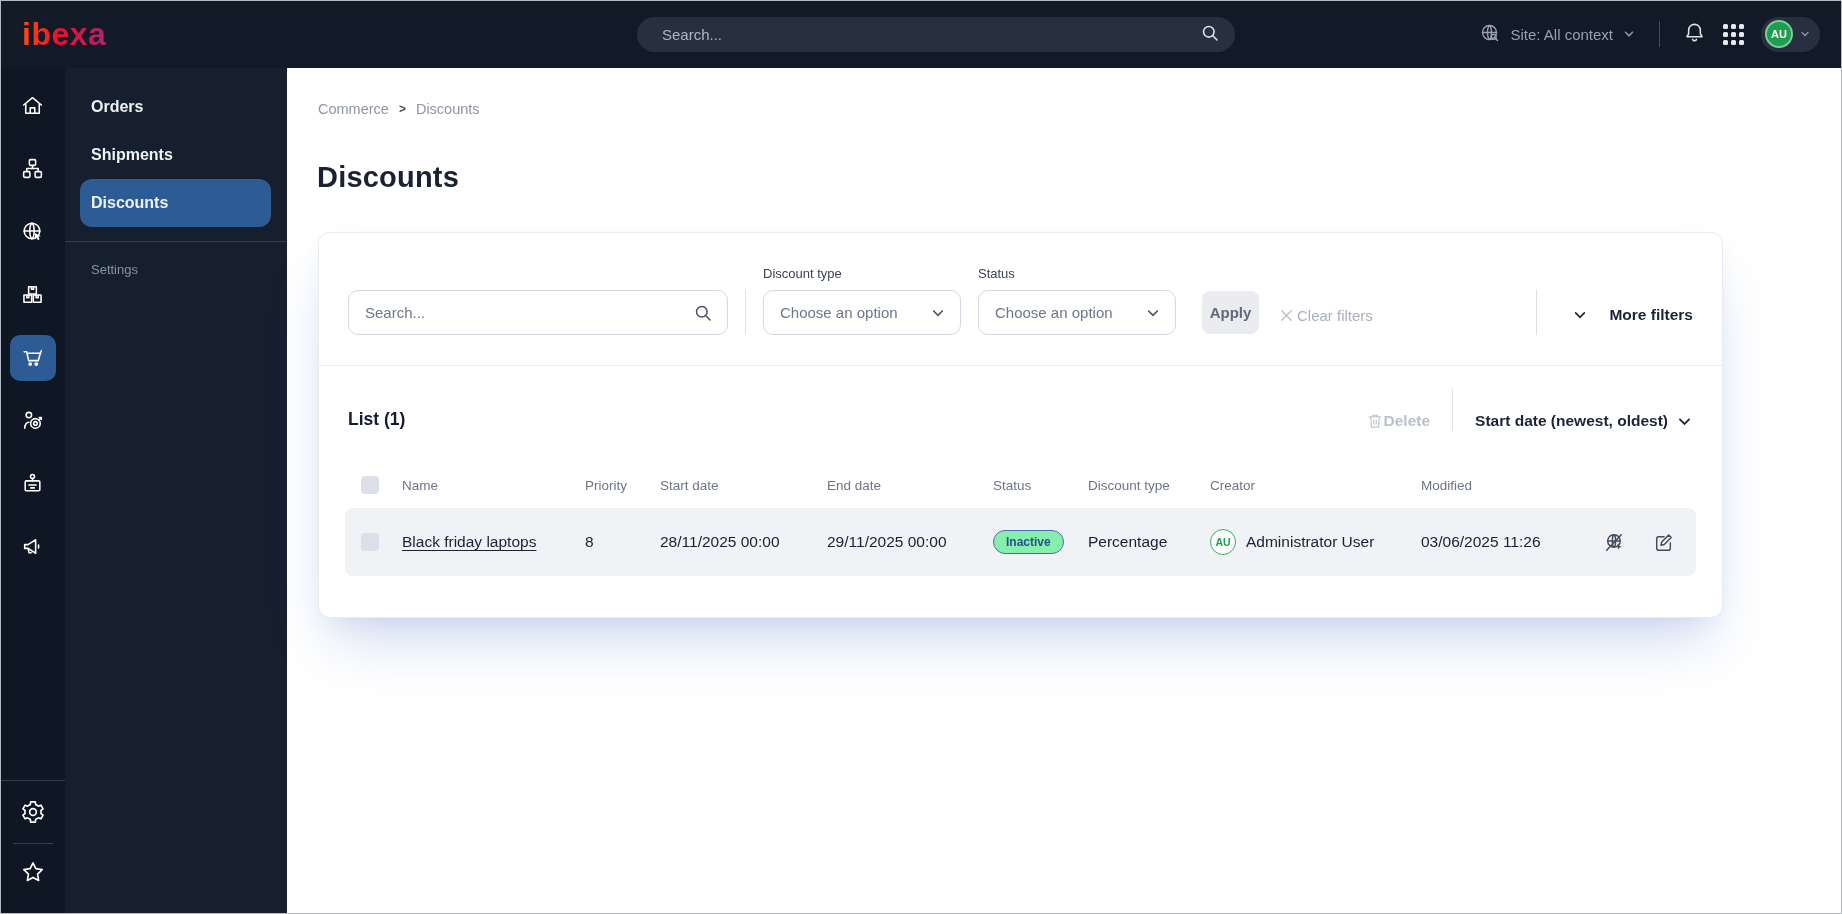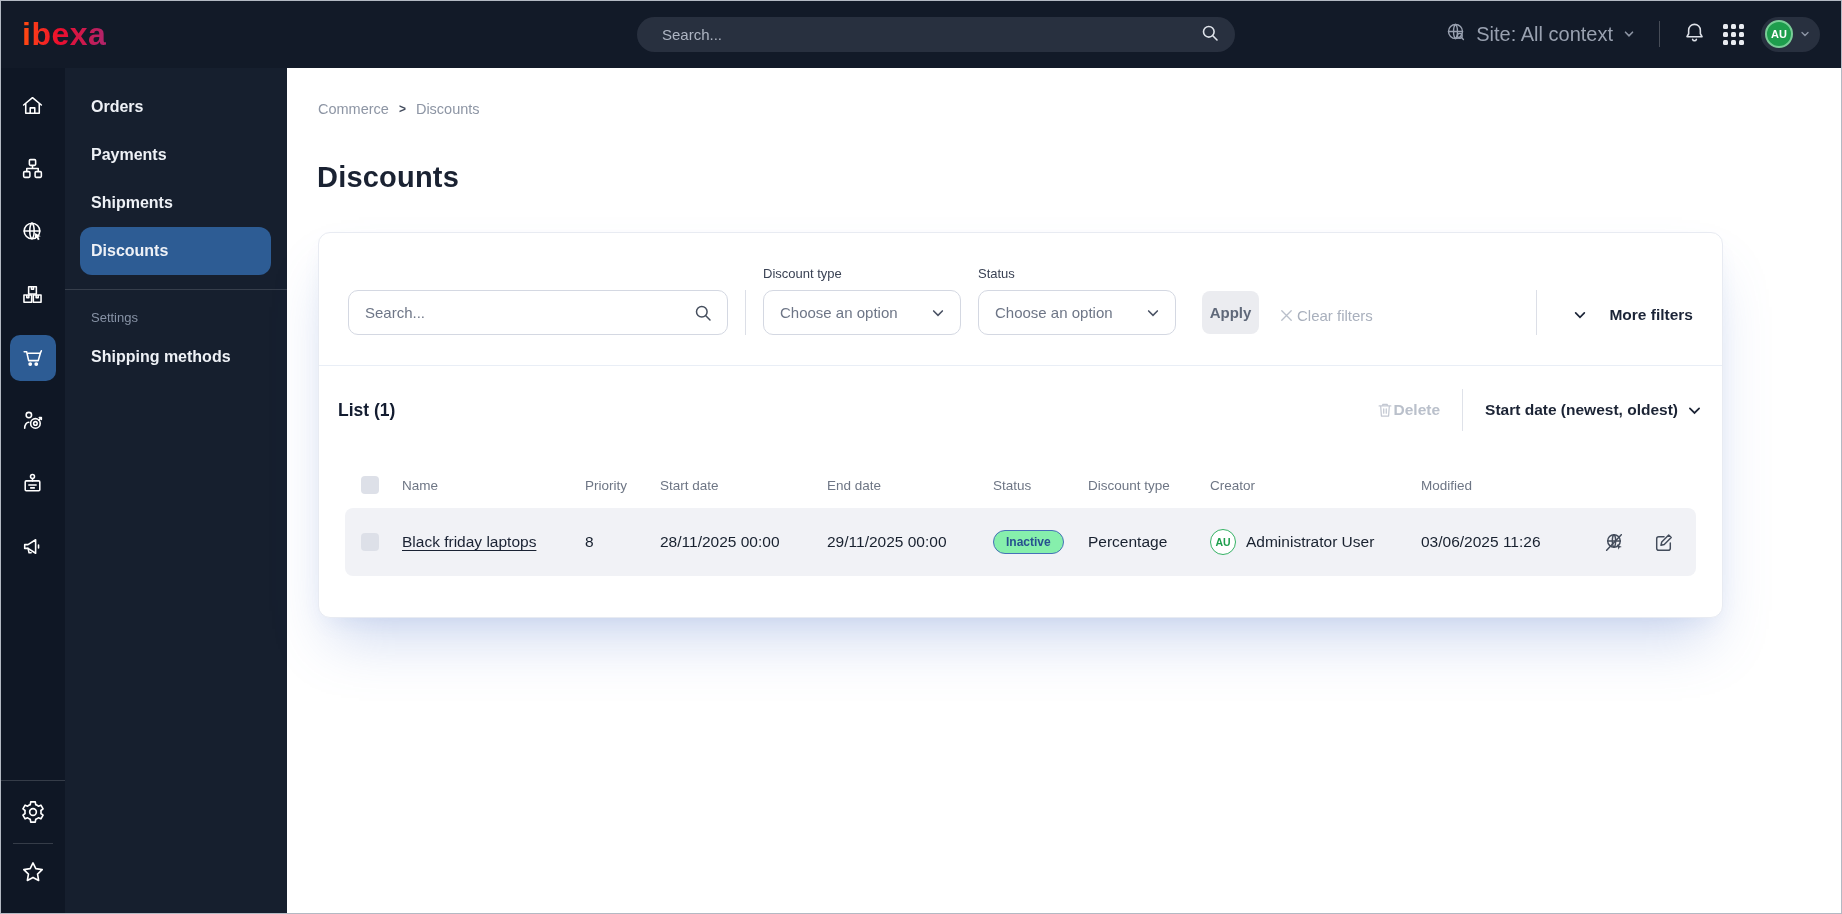--- a/index.html
+++ b/index.html
@@ -8,21 +8,21 @@
 
   
   .topbar { position:absolute; left:0; top:0; width:1842px; height:68px; background:#121a28; display:flex; align-items:center; padding:0 22px; z-index:5; }
   .logo { font-size:32px; font-weight:800; letter-spacing:.5px; line-height:1;
           background:linear-gradient(95deg,#ff4713 5%,#ec0e2e 45%,#b32367 95%);
           -webkit-background-clip:text; background-clip:text; color:transparent; }
   .top-search { position:absolute; left:637px; top:17px; width:598px; height:35px; background:#28303f; border-radius:18px; display:flex; align-items:center; padding:0 15px 0 25px; }
   .top-search input { flex:1; background:transparent; border:none; outline:none; color:#d4d9e2; font-size:15px; font-family:inherit; }
   .top-search input::placeholder { color:#aeb5c3; }
   .top-right { margin-left:auto; display:flex; align-items:center; gap:17px; }
-  .site-ctx { display:flex; align-items:center; gap:9px; color:#99a1b0; font-size:20px; cursor:pointer; }
+  .site-ctx { display:flex; align-items:center; gap:9px; color:#99a1b0; font-size:15px; cursor:pointer; }
   .vdiv-top { width:1px; height:26px; background:rgba(255,255,255,.22); margin:0 6px; }
   .grid-icon { display:grid; grid-template-columns:repeat(3,5px); gap:3px; cursor:pointer; }
   .grid-icon i { width:5px; height:5px; background:#e8ebf0; border-radius:1.5px; }
   .avatar-pill { display:flex; align-items:center; gap:6px; background:#28303f; border-radius:18px; height:35px; padding:0 9px 0 4px; cursor:pointer; }
   .avatar-green { width:28px; height:28px; border-radius:50%; background:#1e9e4d; border:2px solid #79cc97; color:#fff; font-size:11px; font-weight:700; display:flex; align-items:center; justify-content:center; }
 
   
   .rail { position:absolute; left:0; top:68px; width:65px; height:846px; background:#0f1725; display:flex; flex-direction:column; align-items:center; padding-top:6px; }
   .rail-item { width:46px; height:63px; display:flex; align-items:center; justify-content:center; cursor:pointer; }
   .rail-active { width:46px; height:46px; border-radius:10px; background:#2d5c94; display:flex; align-items:center; justify-content:center; }
@@ -64,21 +64,21 @@
   .select .chev { margin-left:auto; }
   .fdiv { width:1px; height:45px; background:#dcdfe7; margin:0 17px; }
   .apply-btn { margin-left:26px; width:57px; height:43px; margin-bottom:1px; background:#ebecf0; border:none; border-radius:8px; color:#5f6879; font-size:15px; font-weight:600; font-family:inherit; cursor:pointer; }
   .clear-btn { margin-left:19px; margin-bottom:11px; display:flex; align-items:center; gap:2px; color:#a9b0bd; font-size:15px; cursor:pointer; }
   .more-filters { margin-left:18px; margin-bottom:11px; display:flex; align-items:center; gap:21px; color:#1b2437; font-size:15.5px; font-weight:700; cursor:pointer; }
   .spacer { flex:1; }
   .section-hr { border-top:1px solid #e9eef6; }
 
   
   .list-section { padding:24px 0 0; }
-  .list-head { display:flex; align-items:center; height:40px; padding:0 19px; }
+  .list-head { display:flex; align-items:flex-end; height:40px; padding:0 29px; }
   .list-title { font-size:17.5px; font-weight:700; color:#131c30; }
   .delete-btn { margin-left:auto; display:flex; align-items:center; color:#bac0cb; font-size:15.5px; font-weight:600; cursor:default; }
   .lh-div { width:1px; height:42px; background:#dfe2e9; margin:0 22px; }
   .sort-dd { display:flex; align-items:center; gap:8px; color:#1c2435; font-size:15.5px; font-weight:600; cursor:pointer; }
 
   .table { margin:40px 26px 0; }
   .tgrid { display:grid; grid-template-columns:41px 183px 75px 167px 166px 95px 122px 211px 182px 1fr; align-items:center; padding:0 16px; }
   .thead { height:30px; color:#6e7685; font-size:13.5px; }
   .trow { height:68px; background:#f1f2f6; border-radius:8px; margin-top:8px; font-size:15.5px; color:#18212f; }
   .checkbox { width:18px; height:18px; background:#dde0e8; border-radius:4px; cursor:pointer; }
@@ -226,26 +226,24 @@
     <div class="rail-slot2">
       <svg width="26" height="26" viewBox="0 0 24 24" fill="none" stroke="#fff" stroke-width="1.5" stroke-linejoin="round">
           <path d="M12 3.6l2.6 5.3 5.9.9-4.3 4.1 1 5.9L12 17l-5.2 2.8 1-5.9-4.3-4.1 5.9-.9z"></path>
         </svg>
     </div>
   </div>
 </div>
 
 <div class="panel">
   <div class="menu-item">Orders</div>
-  <div class="menu-item">Payments</div>
   <div class="menu-item">Shipments</div>
   <div class="menu-item active">Discounts</div>
   <div class="panel-hr"></div>
   <div class="panel-label">Settings</div>
-  <div class="menu-item">Shipping methods</div>
 </div>
 
 <div class="main">
 
   <div class="breadcrumb">
     <span class="crumb">Commerce</span>
     <span class="crumb-sep">&gt;</span>
     <span class="crumb">Discounts</span>
   </div>
 

